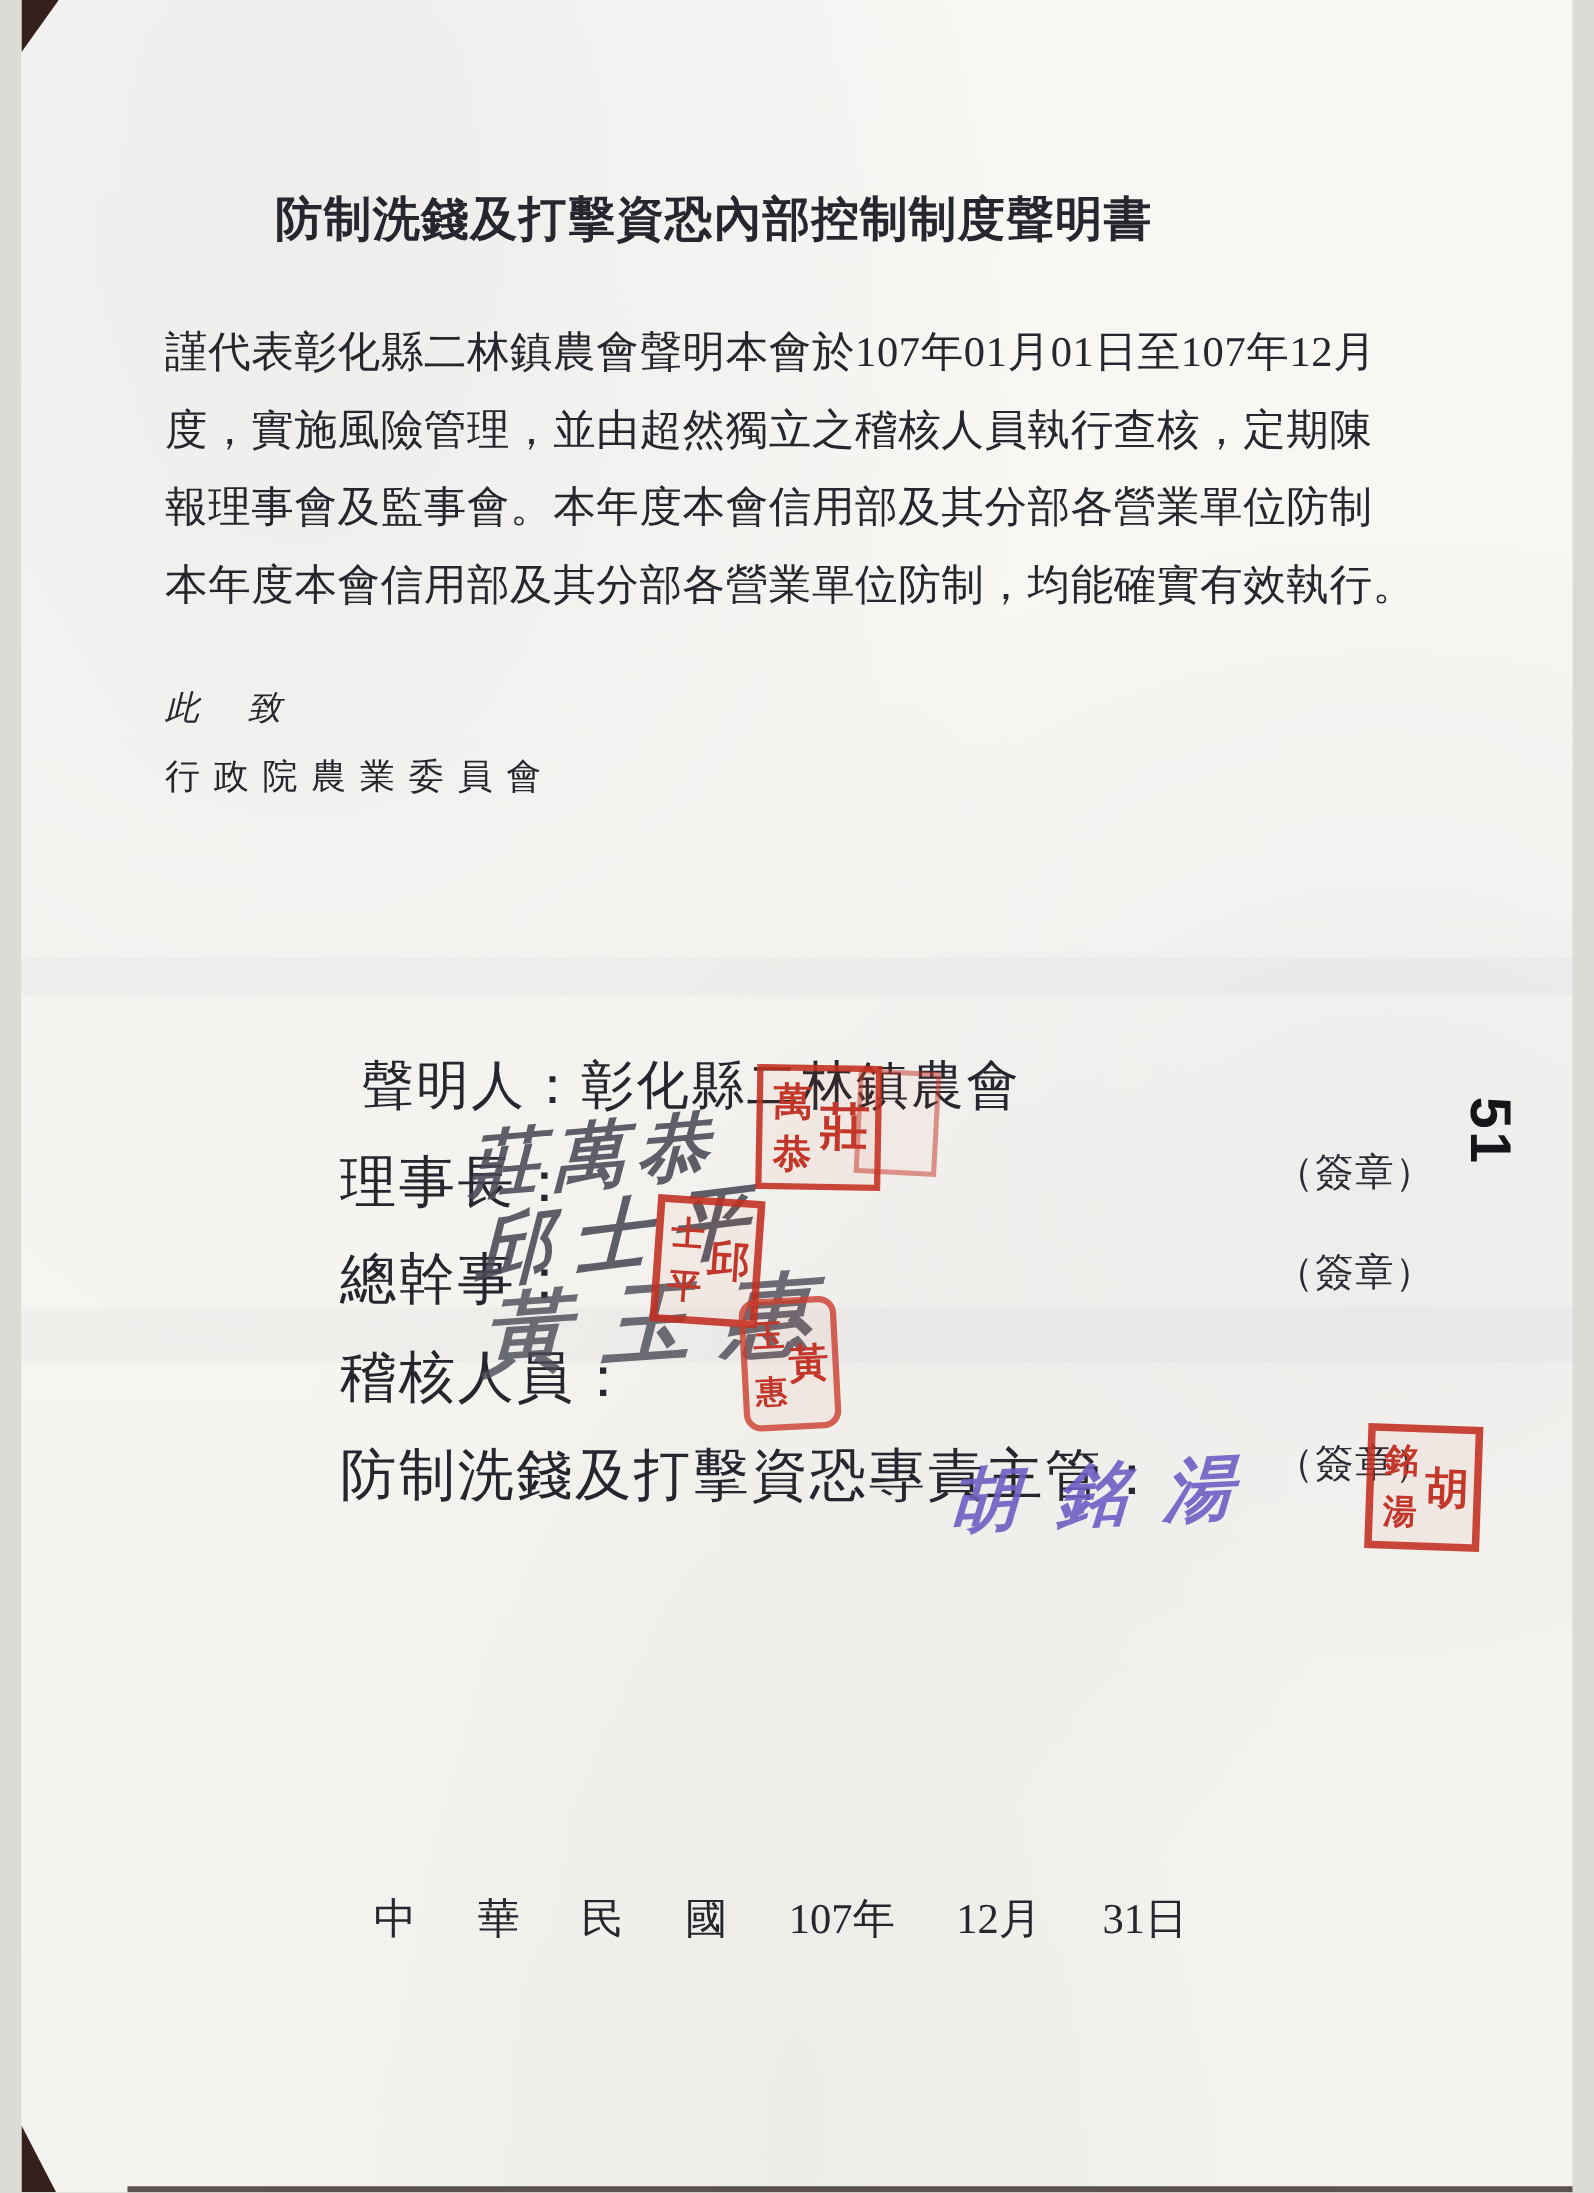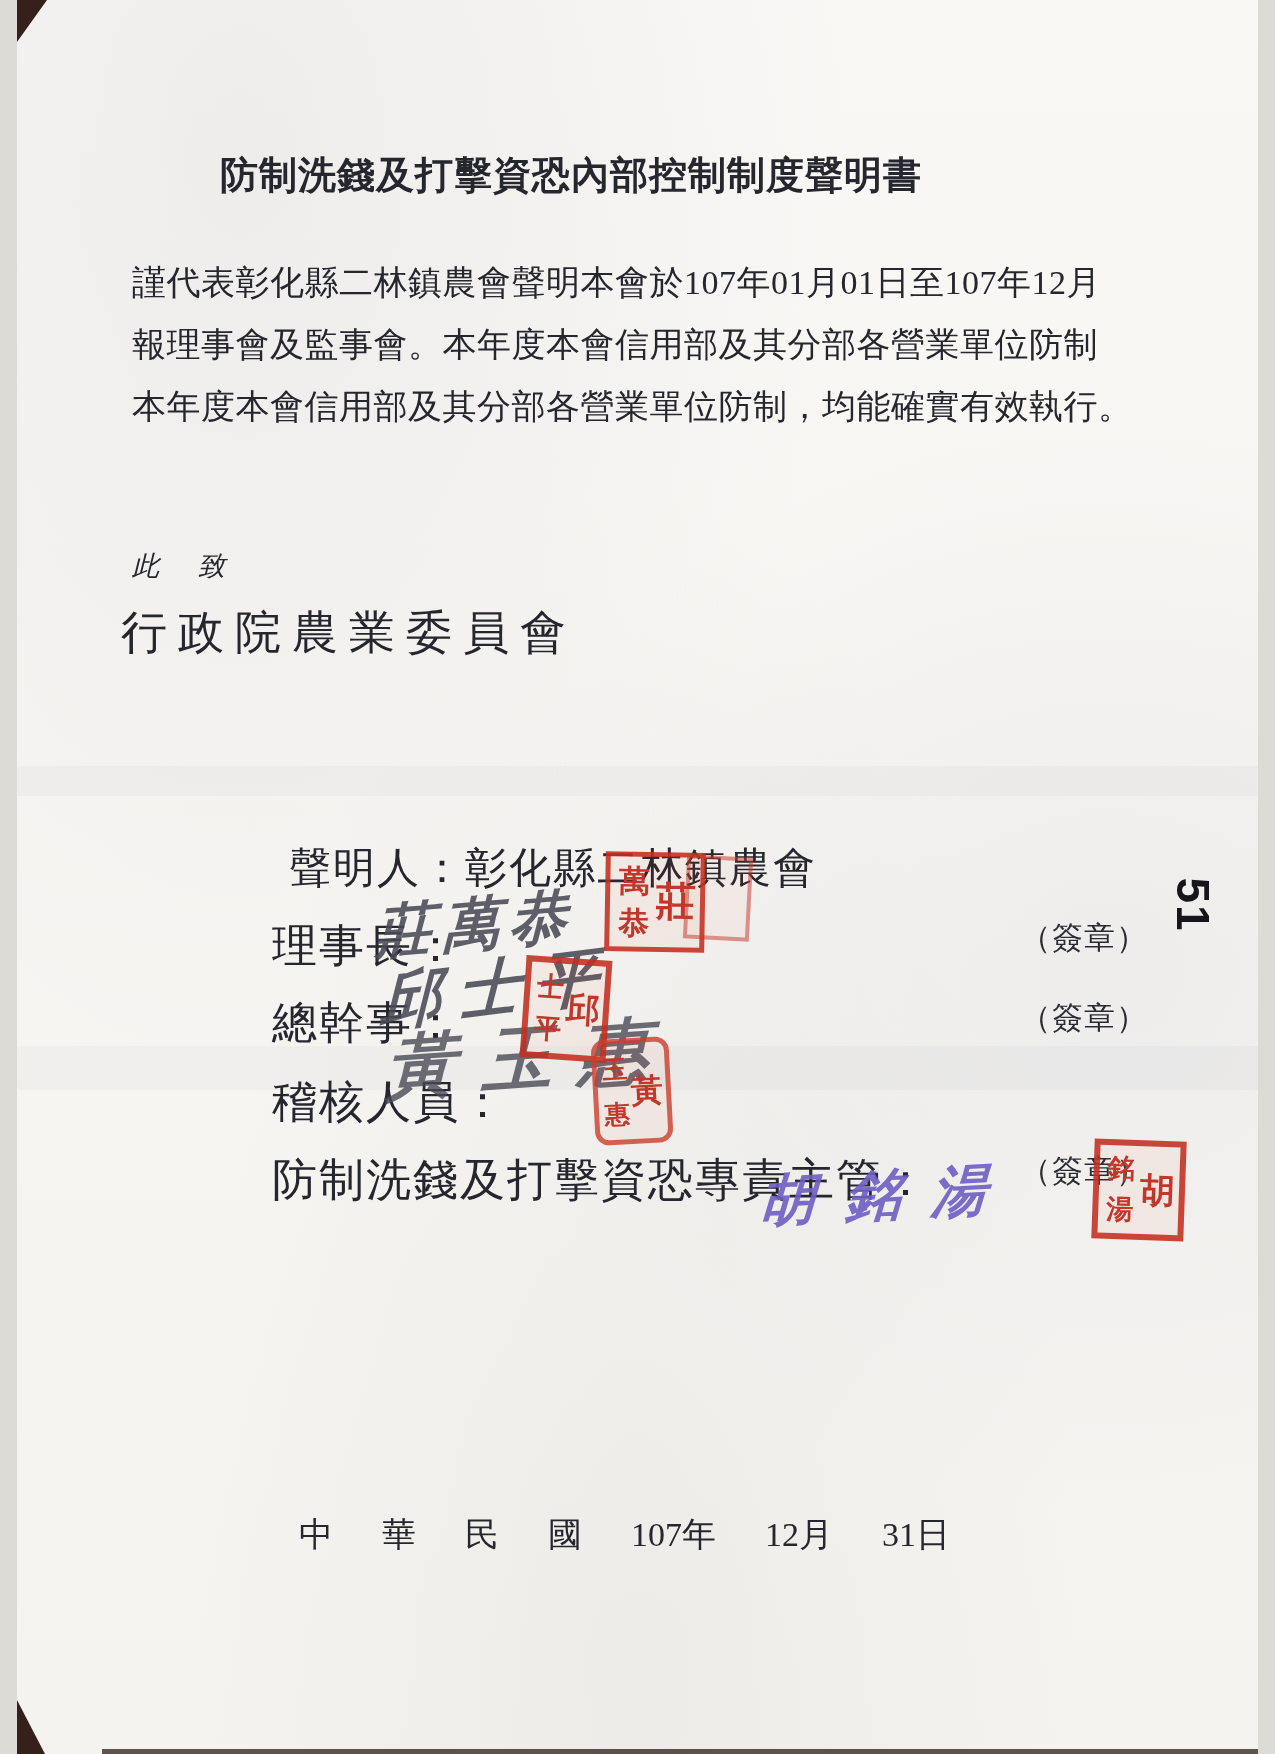--- a/index.html
+++ b/index.html
@@ -15,21 +15,21 @@
       radial-gradient(ellipse at 88% 55%, rgba(206,206,212,.22), transparent 40%),
       radial-gradient(ellipse at 50% 95%, rgba(215,213,210,.25), transparent 50%),
       linear-gradient(#f9f8f5,#f4f3ef);
     text-align: right;
   }
   .shade-band{position:absolute;left:0;width:100%;background:rgba(188,190,197,.10);}
   .doc-title{position:absolute;left:203px;top:150px;font-size:38px;font-weight:bold;letter-spacing:1px;white-space:nowrap;}
   .body-block{position:absolute;left:115px;top:252px;width:870px;font-size:34px;line-height:62px;letter-spacing:.5px;}
   .body-line{white-space:nowrap;}
   .salutation{position:absolute;left:115px;top:548px;font-size:27px;letter-spacing:6px;font-style:italic;}
-  .addressee{position:absolute;left:104px;top:602px;font-size:46px;letter-spacing:11px;white-space:nowrap;font-family:Liberation Serif, serif;}
+  .addressee{position:absolute;left:115px;top:602px;font-size:28px;letter-spacing:11px;white-space:nowrap;font-family:Liberation Serif, serif;}
   .declarant{position:absolute;left:272px;top:840px;font-size:42px;letter-spacing:2px;white-space:nowrap;}
   .sig-label{position:absolute;left:255px;font-size:45px;letter-spacing:2px;white-space:nowrap;}
   .sign-note{position:absolute;left:962px;font-size:31px;letter-spacing:1px;white-space:nowrap;color:#2b2b35;margin-left:41px;}
   .handwriting{
     position:absolute;white-space:nowrap;font-weight:bold;
     color:#4a4a56;opacity:.88;font-style:italic;
   }
   .hw-chair{left:358px;top:886px;font-size:58px;letter-spacing:9px;transform:rotate(-5deg) skewX(-6deg);}
   .hw-gm{left:362px;top:946px;font-size:62px;letter-spacing:17px;transform:rotate(-7deg) skewX(-8deg);}
   .hw-auditor{left:368px;top:1012px;font-size:70px;letter-spacing:27px;transform:rotate(-4deg) skewX(-5deg);opacity:.8;}
@@ -80,20 +80,21 @@
 
 <div class="page">
 
   <div class="shade-band" style="top:1046px;height:44px;"></div>
   <div class="shade-band" style="top:766px;height:30px;"></div>
 
   <div class="doc-title">防制洗錢及打擊資恐內部控制制度聲明書</div>
 
   <div class="body-block">
     <div class="body-line">謹代表彰化縣二林鎮農會聲明本會於107年01月01日至107年12月</div>
+    <div class="body-line">度，實施風險管理，並由超然獨立之稽核人員執行查核，定期陳</div>
     <div class="body-line">報理事會及監事會。本年度本會信用部及其分部各營業單位防制</div>
     <div class="body-line">本年度本會信用部及其分部各營業單位防制，均能確實有效執行。</div>
   </div>
 
   <div class="salutation">此　致</div>
   <div class="addressee">行政院農業委員會</div>
 
   <div class="declarant">聲明人：彰化縣二林鎮農會</div>
 
   <div class="sig-label" style="top:916px;">理事長：</div>

